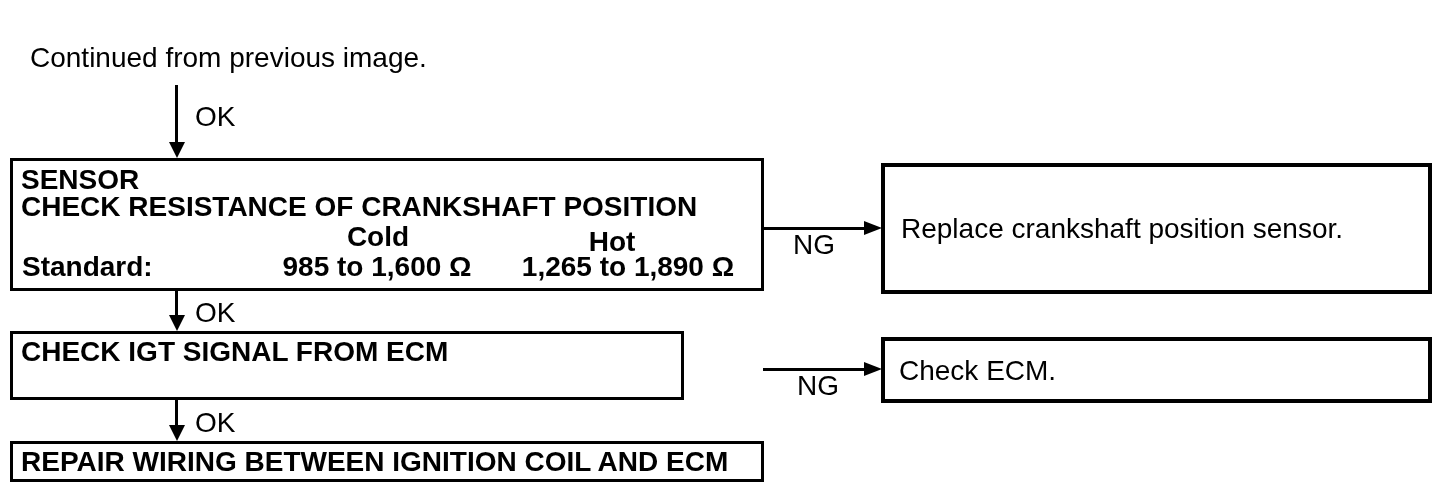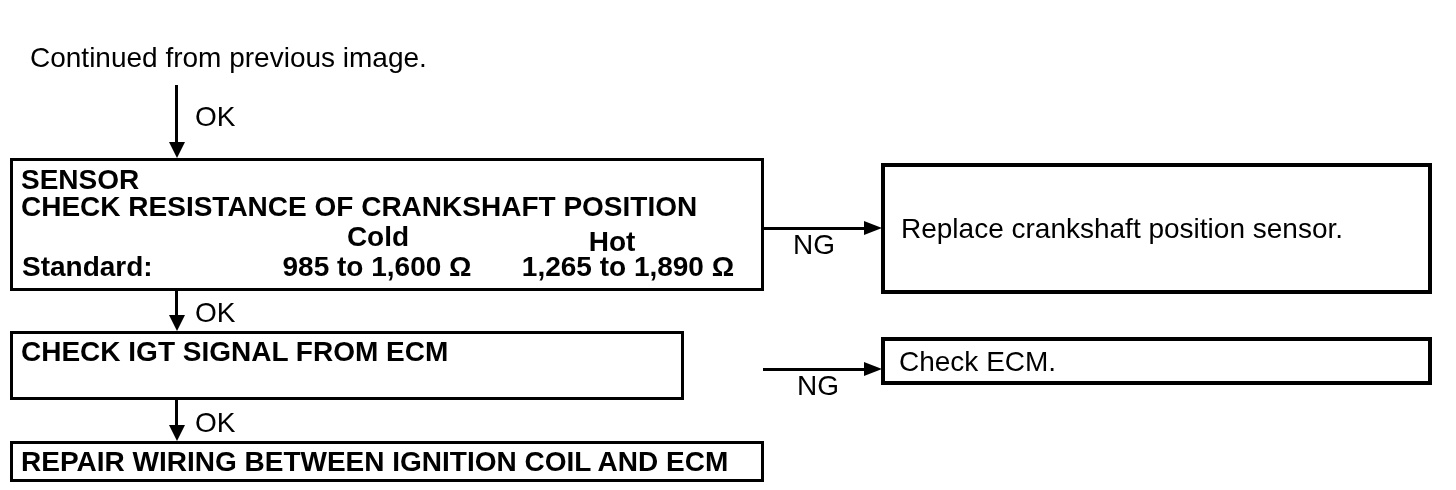--- a/index.html
+++ b/index.html
@@ -101,21 +101,21 @@
   <div class="box" style="left:10px; top:331px; width:674px; height:69px;">
     <div class="txt bold" style="left:8px; top:4px;">CHECK IGT SIGNAL FROM ECM</div>
   </div>
 
   <div>
     <div class="hline" style="left:763px; top:368px; width:101px;"></div>
     <div class="head-right" style="left:864px; top:362px;"></div>
     <div class="txt" style="left:797px; top:372px;">NG</div>
   </div>
 
-  <div class="box box-thick vcenter" style="left:881px; top:337px; width:551px; height:48px; padding-left:14px;">
+  <div class="box box-thick vcenter" style="left:881px; top:337px; width:551px; height:66px; padding-left:14px;">
     <div class="txt" style="position:static;">Check ECM.</div>
   </div>
 
   <div>
     <div class="vline" style="left:175px; top:400px; height:26px;"></div>
     <div class="head-down" style="left:169px; top:425px;"></div>
     <div class="txt" style="left:195px; top:409px;">OK</div>
   </div>
 
   <div class="box vcenter" style="left:10px; top:441px; width:754px; height:41px; padding-left:8px;">

